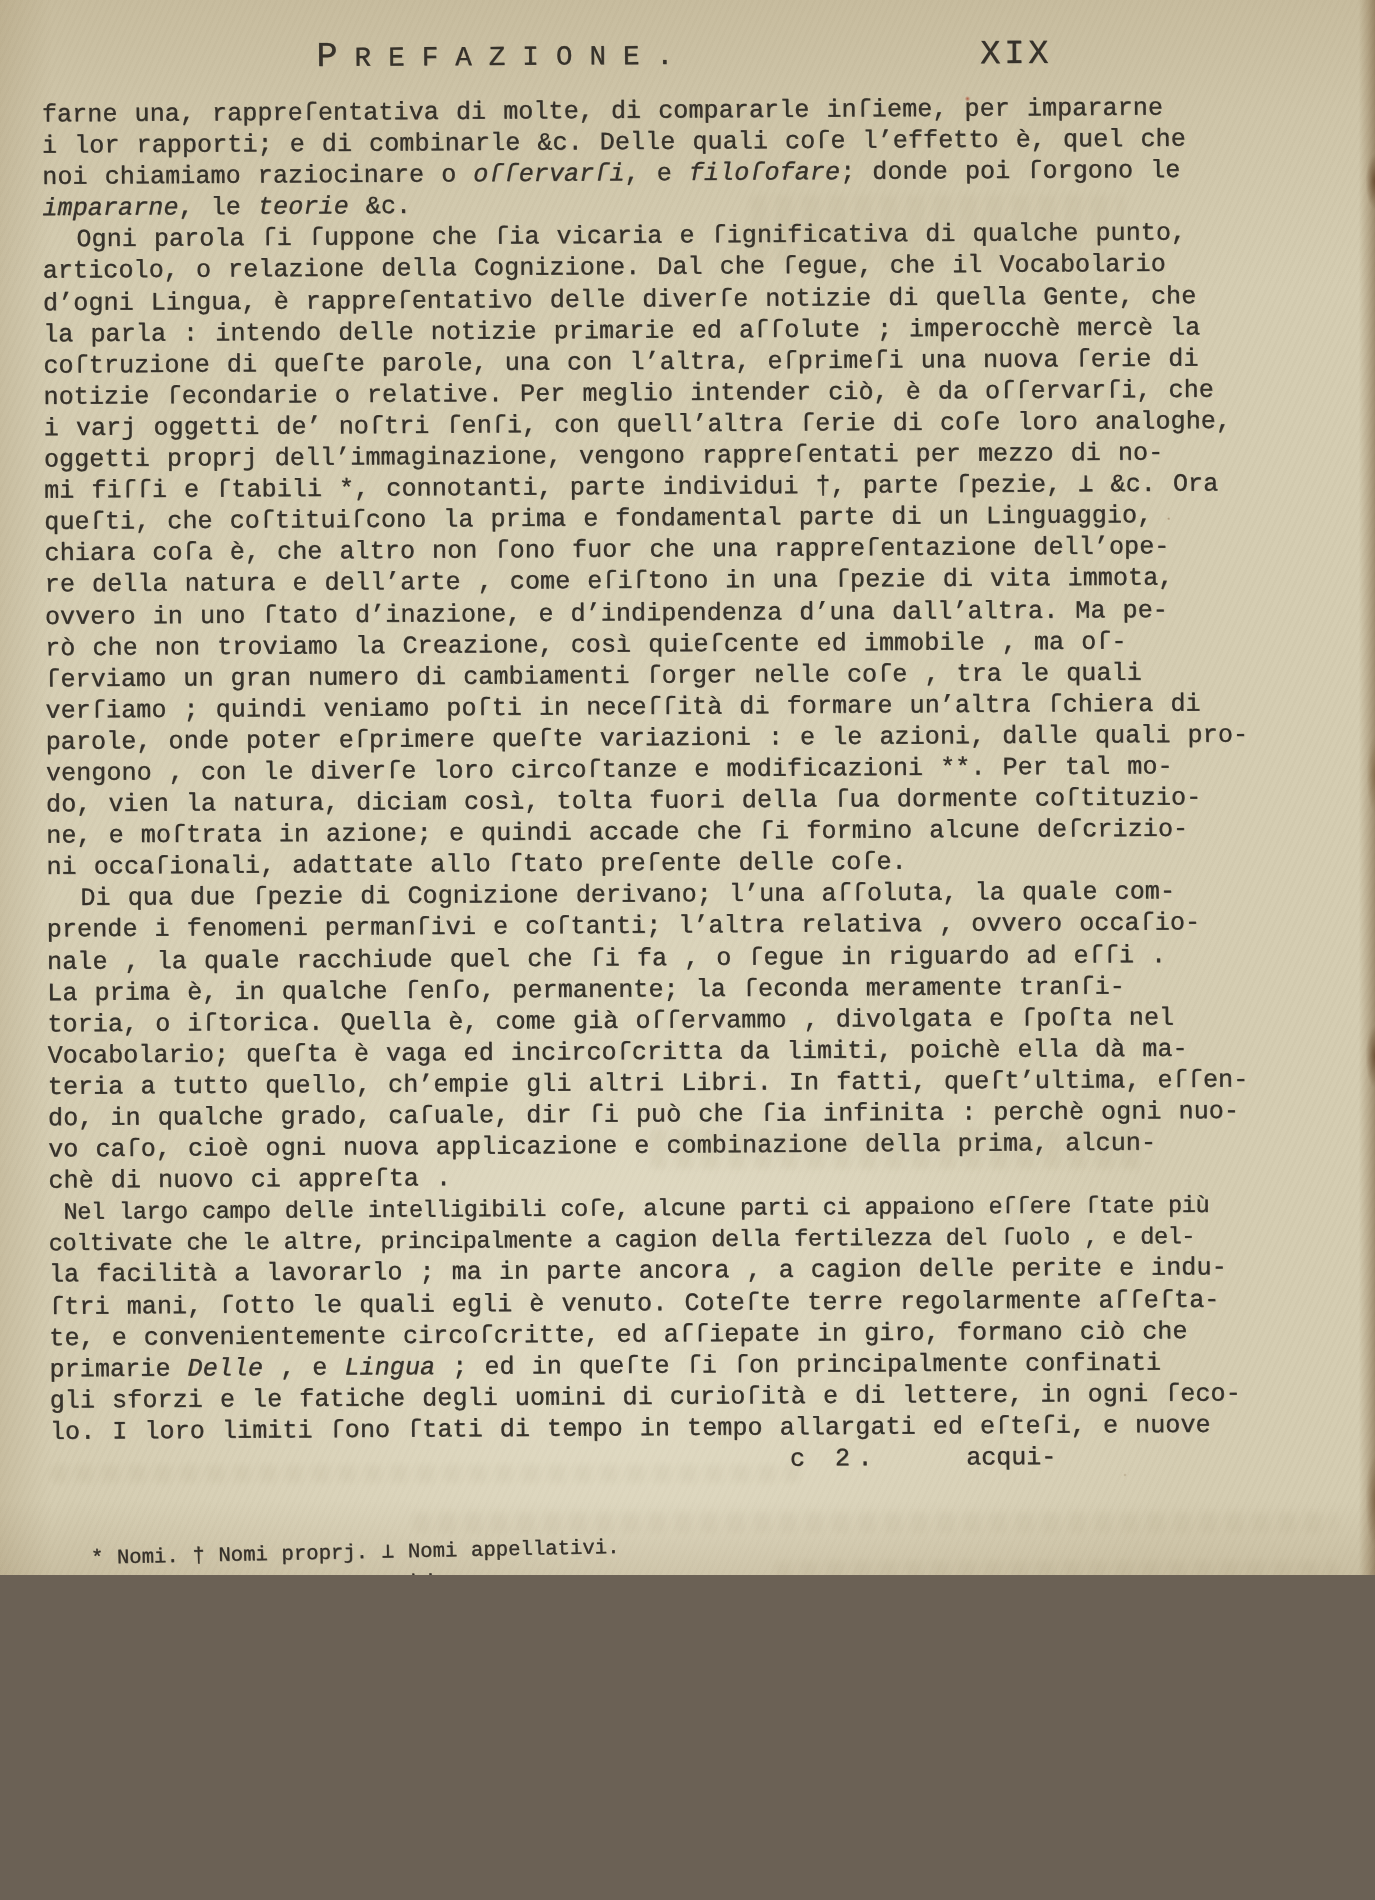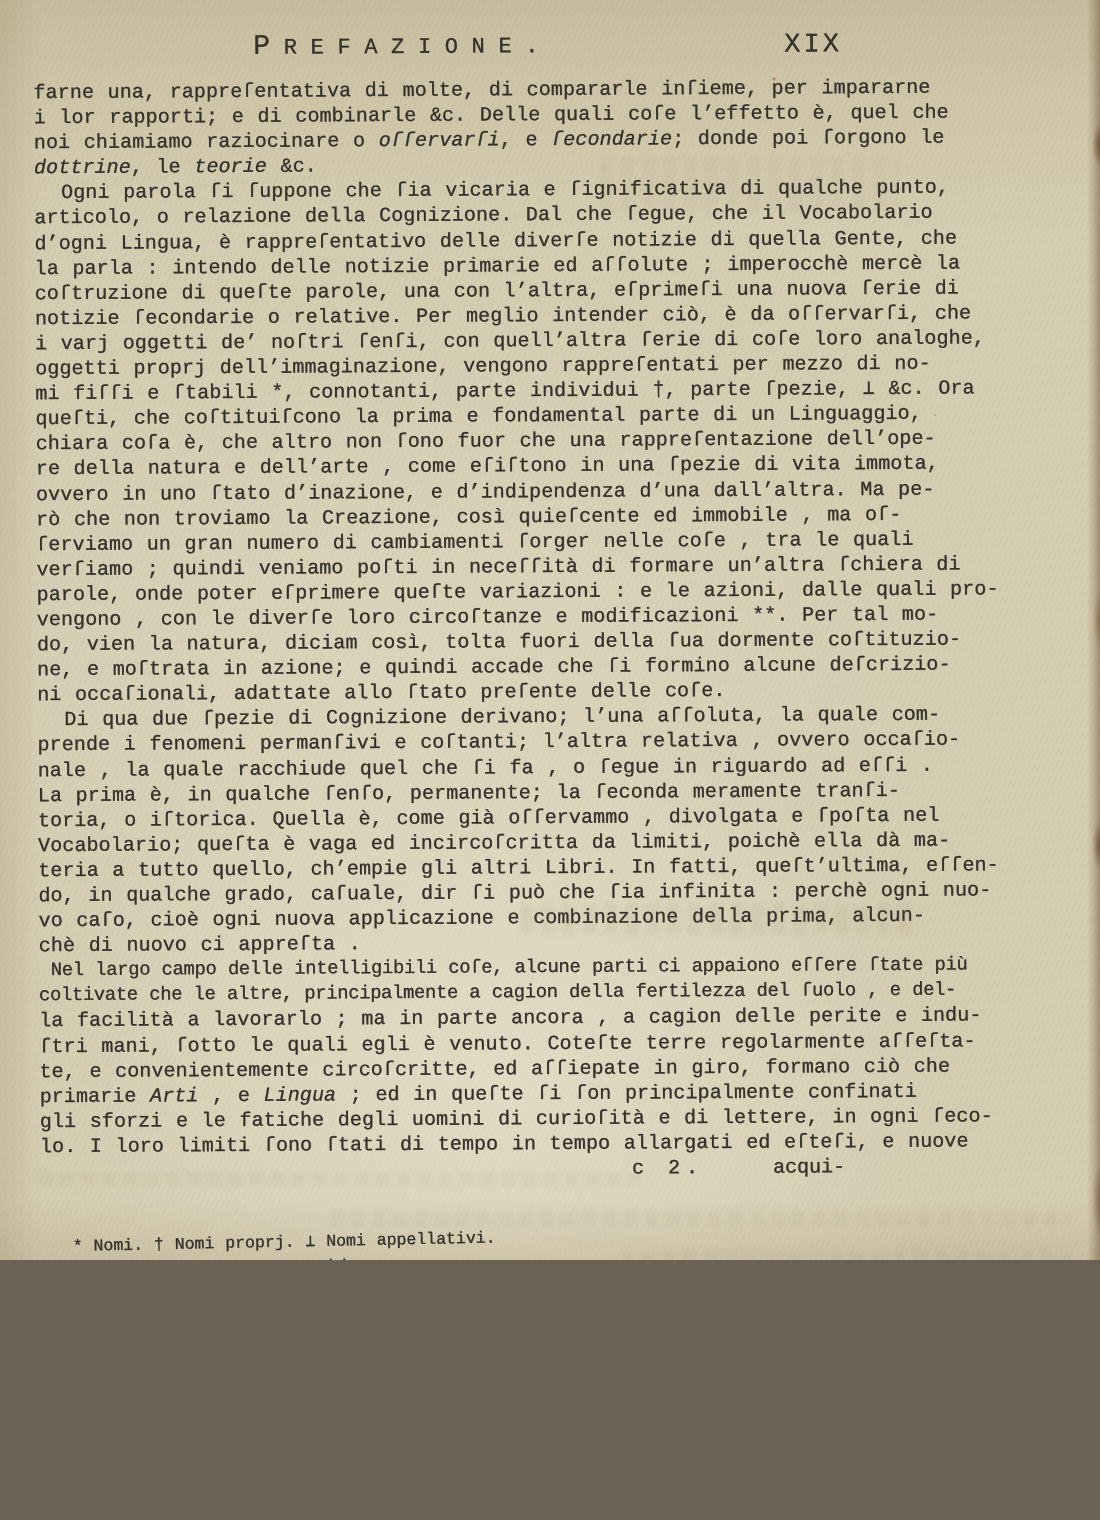--- a/index.html
+++ b/index.html
@@ -94,22 +94,22 @@
 
 <div class="page">
   <div class="content ink">
 
     <h1 class="title">PREFAZIONE.</h1>
     <div class="pagenum">XIX</div>
 
     <div id="text-block">
         <div class="line"><span>farne una, rappreſentativa di molte, di compararle inſieme, per impararne</span></div>
         <div class="line"><span>i lor rapporti; e di combinarle &amp;c. Delle quali coſe l’effetto è, quel che</span></div>
-        <div class="line"><span>noi chiamiamo raziocinare o </span><span class="it">oſſervarſi</span><span>, e </span><span class="it">ſecondarie</span><span>; donde poi ſorgono le</span></div>
-        <div class="line end"><span class="it">dottrine</span><span>, le </span><span class="it">teorie</span><span> &amp;c.</span></div>
+        <div class="line"><span>noi chiamiamo raziocinare o </span><span class="it">oſſervarſi</span><span>, e </span><span class="it">filoſofare</span><span>; donde poi ſorgono le</span></div>
+        <div class="line end"><span class="it">impararne</span><span>, le </span><span class="it">teorie</span><span> &amp;c.</span></div>
         <div class="line ind"><span>Ogni parola ſi ſuppone che ſia vicaria e ſignificativa di qualche punto,</span></div>
         <div class="line"><span>articolo, o relazione della Cognizione. Dal che ſegue, che il Vocabolario</span></div>
         <div class="line"><span>d’ogni Lingua, è rappreſentativo delle diverſe notizie di quella Gente, che</span></div>
         <div class="line"><span>la parla : intendo delle notizie primarie ed aſſolute ; imperocchè mercè la</span></div>
         <div class="line"><span>coſtruzione di queſte parole, una con l’altra, eſprimeſi una nuova ſerie di</span></div>
         <div class="line"><span>notizie ſecondarie o relative. Per meglio intender ciò, è da oſſervarſi, che</span></div>
         <div class="line"><span>i varj oggetti de’ noſtri ſenſi, con quell’altra ſerie di coſe loro analoghe,</span></div>
         <div class="line"><span>oggetti proprj dell’immaginazione, vengono rappreſentati per mezzo di no-</span></div>
         <div class="line"><span>mi fiſſi e ſtabili *, connotanti, parte individui †, parte ſpezie, ⊥ &amp;c. Ora</span></div>
         <div class="line"><span>queſti, che coſtituiſcono la prima e fondamental parte di un Linguaggio,</span></div>
@@ -132,21 +132,21 @@
         <div class="line"><span>Vocabolario; queſta è vaga ed incircoſcritta da limiti, poichè ella dà ma-</span></div>
         <div class="line"><span>teria a tutto quello, ch’empie gli altri Libri. In fatti, queſt’ultima, eſſen-</span></div>
         <div class="line"><span>do, in qualche grado, caſuale, dir ſi può che ſia infinita : perchè ogni nuo-</span></div>
         <div class="line"><span>vo caſo, cioè ogni nuova applicazione e combinazione della prima, alcun-</span></div>
         <div class="line end"><span>chè di nuovo ci appreſta .</span></div>
         <div class="line ind"><span>Nel largo campo delle intelligibili coſe, alcune parti ci appaiono eſſere ſtate più</span></div>
         <div class="line"><span>coltivate che le altre, principalmente a cagion della fertilezza del ſuolo , e del-</span></div>
         <div class="line"><span>la facilità a lavorarlo ; ma in parte ancora , a cagion delle perite e indu-</span></div>
         <div class="line"><span>ſtri mani, ſotto le quali egli è venuto. Coteſte terre regolarmente aſſeſta-</span></div>
         <div class="line"><span>te, e convenientemente circoſcritte, ed aſſiepate in giro, formano ciò che</span></div>
-        <div class="line"><span>primarie </span><span class="it">Arti</span><span> , e </span><span class="it">Lingua</span><span> ; ed in queſte ſi ſon principalmente confinati</span></div>
+        <div class="line"><span>primarie </span><span class="it">Delle</span><span> , e </span><span class="it">Lingua</span><span> ; ed in queſte ſi ſon principalmente confinati</span></div>
         <div class="line"><span>gli sforzi e le fatiche degli uomini di curioſità e di lettere, in ogni ſeco-</span></div>
         <div class="line end"><span>lo. I loro limiti ſono ſtati di tempo in tempo allargati ed eſteſi, e nuove</span></div>
       </div>
 
     <div class="sig-row">
       <span class="signature">c 2.</span>
       <span class="catchword">acqui-</span>
     </div>
 
     <div class="footnotes">

